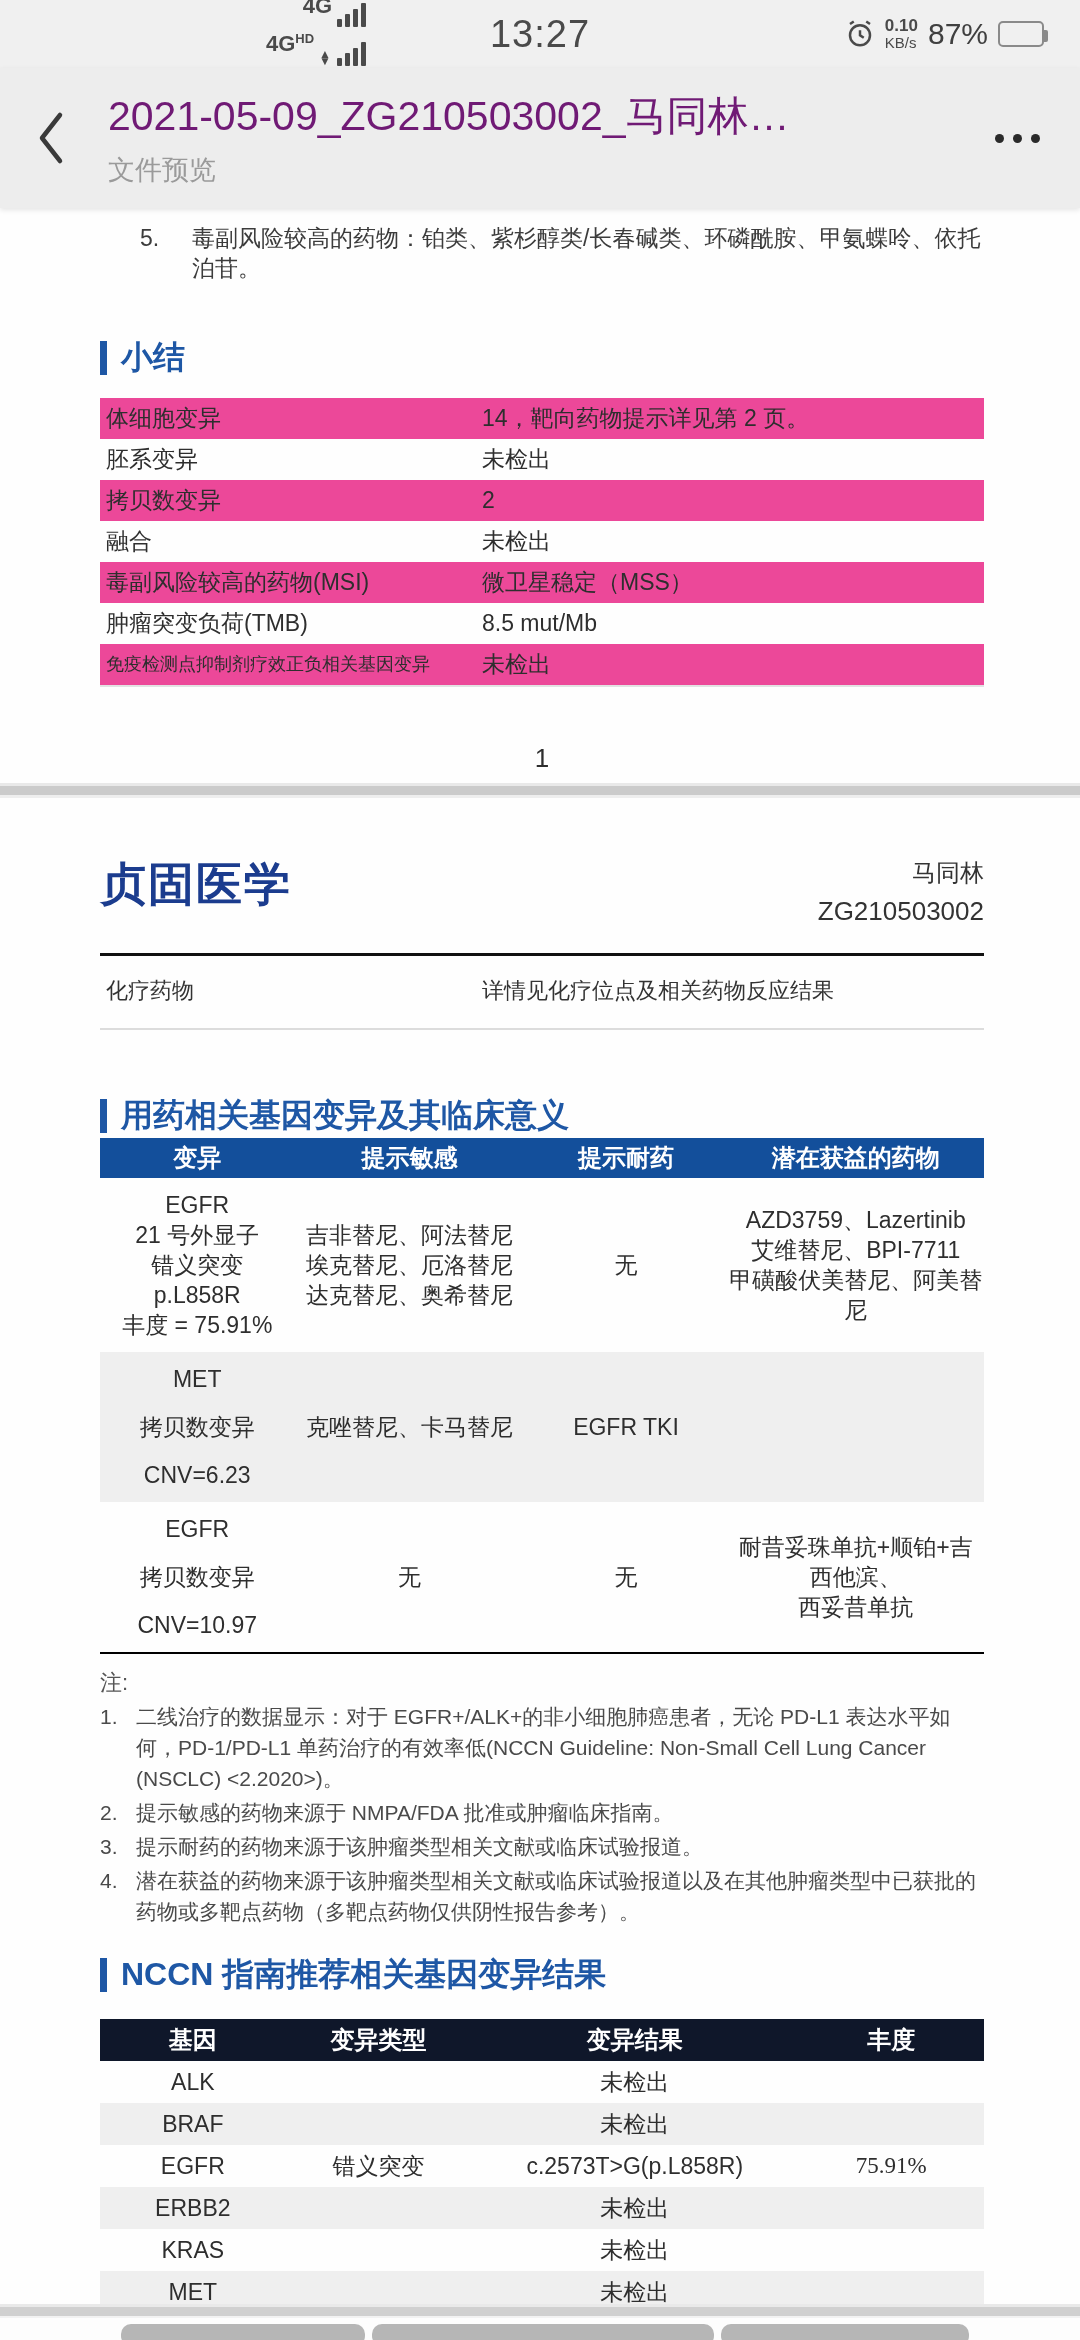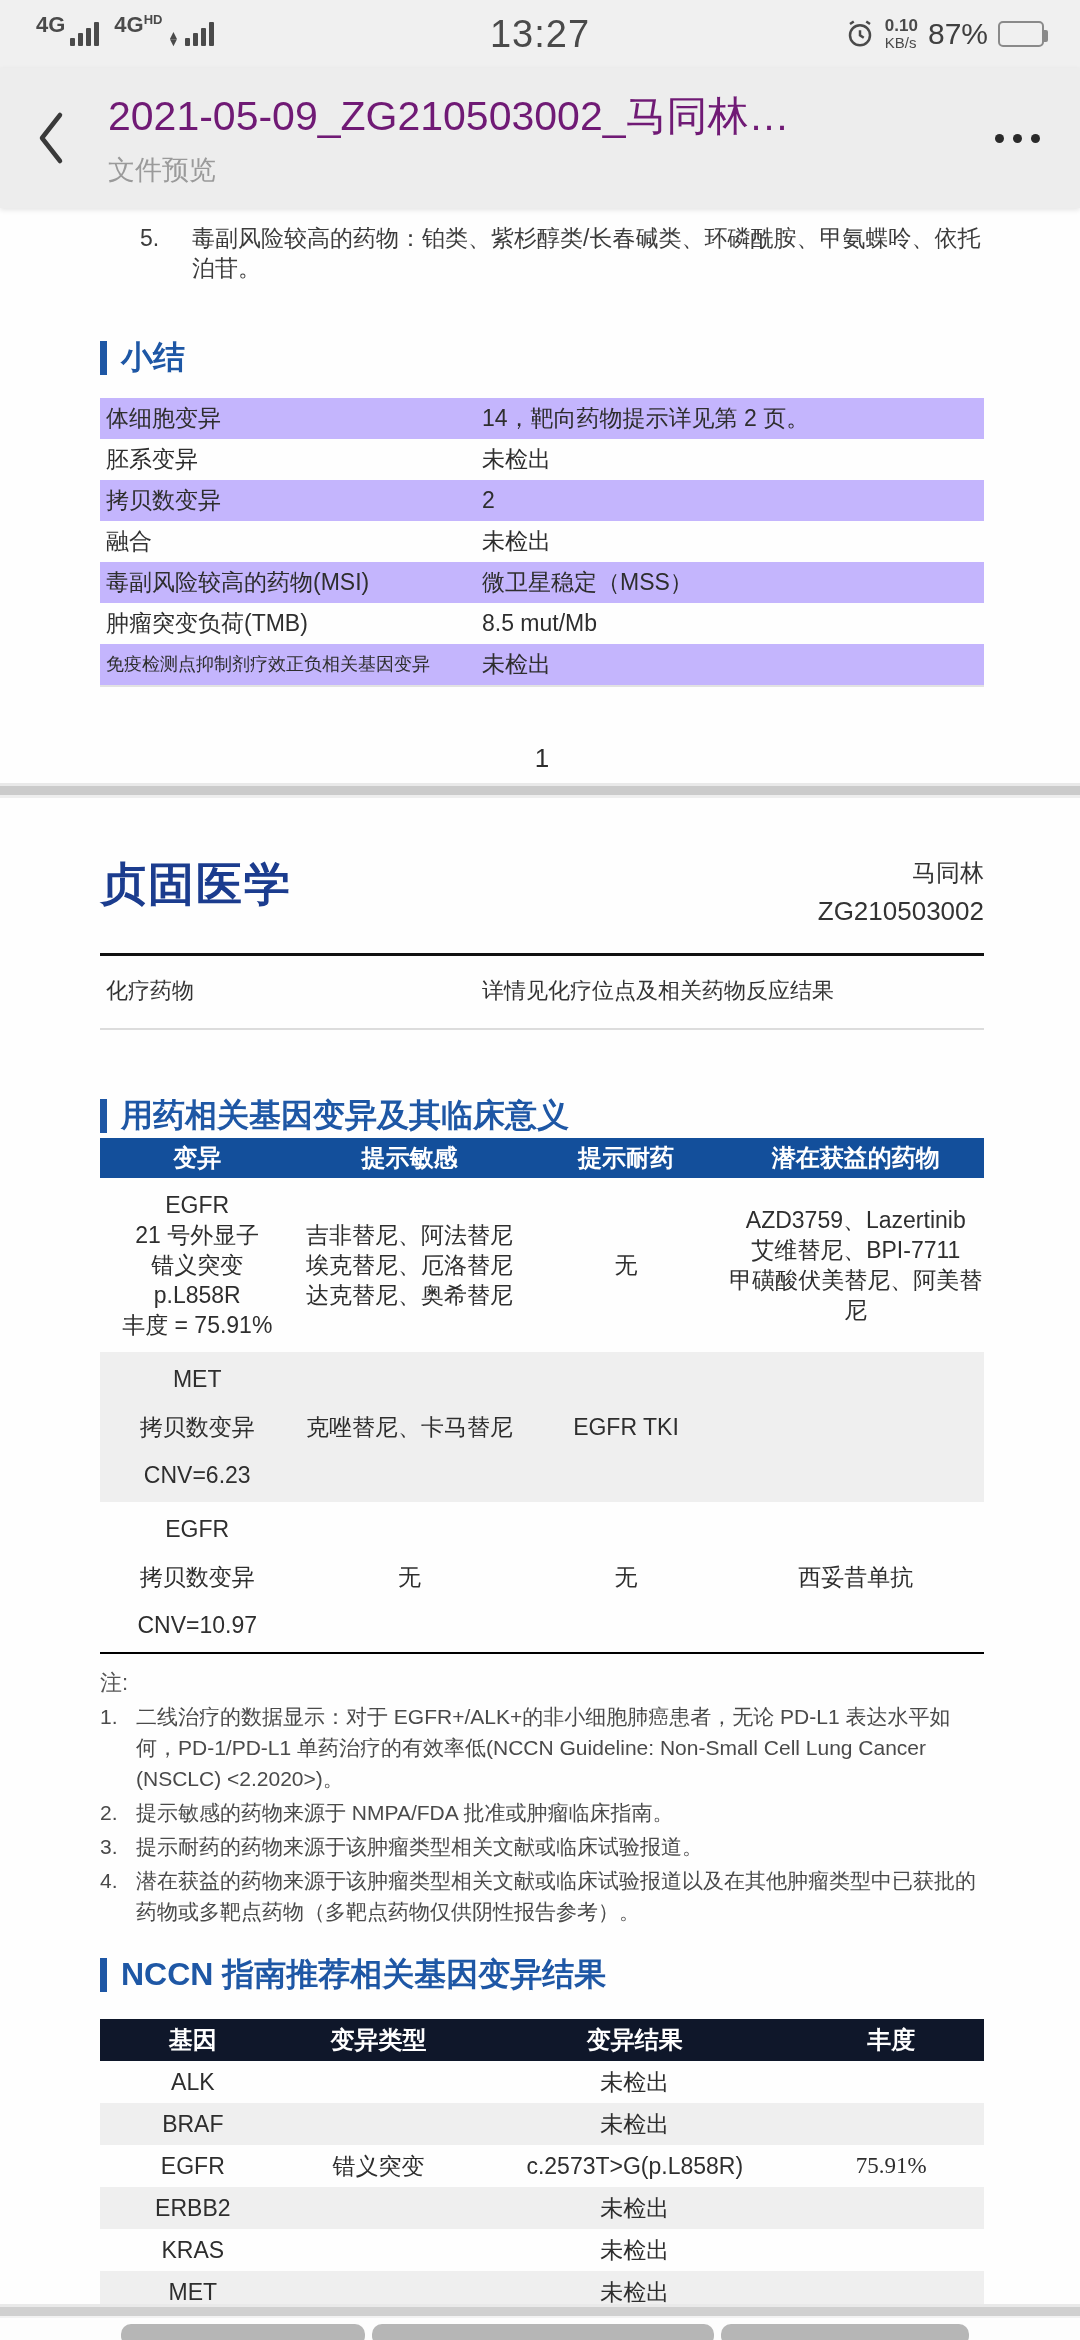--- a/index.html
+++ b/index.html
@@ -2,21 +2,21 @@
 <html><head>
 <meta charset="utf-8">
 <style>
   * { margin:0; padding:0; box-sizing:border-box; }
   html,body { width:1080px; height:2340px; overflow:hidden; }
   body { font-family:"Liberation Sans","DejaVu Sans",sans-serif; background:#f0f0f0; }
   .screen { position:relative; width:1080px; height:2340px; background:#f0f0f0; overflow:hidden; }
 
   
   .status-bar { height:68px; background:#f0f0f0; display:flex; align-items:center; padding:0 36px; color:#4a4a4a; }
-  .sb-left { display:flex; align-items:flex-end; gap:15px; width:330px; }
+  .sb-left { display:flex; align-items:flex-end; gap:15px; width:330px;flex-direction:column; }
   .net-group { display:flex; align-items:flex-end; gap:5px; }
   .net-label { font-size:22px; font-weight:bold; color:#4a4a4a; line-height:1; position:relative; top:-10px;}
   .net-sup { font-size:13px; font-weight:bold; vertical-align:super; }
   .bars { display:flex; align-items:flex-end; gap:3px; height:24px; }
   .bars i { display:block; width:5px; background:#4a4a4a; border-radius:1px; }
   .b1{height:8px;} .b2{height:13px;} .b3{height:18px;} .b4{height:24px;}
   .updown { font-size:12px; color:#4a4a4a; display:flex; flex-direction:column; line-height:0.6; margin-right:1px; }
   .sb-time { flex:1; text-align:center; font-size:38px; color:#4a4a4a; letter-spacing:1px; }
   .sb-right { display:flex; align-items:center; justify-content:flex-end; gap:10px; width:330px; }
   .clock-ic { width:30px; height:30px; }
@@ -49,21 +49,21 @@
   .item5 { display:flex; font-size:23px; color:#3c3c3c; line-height:1.3; }
   .item5 .num { width:52px; padding-left:40px; flex:0 0 92px; }
 
   .sec-title { display:flex; align-items:center; margin-top:52px; }
   .sec-title .bar { width:7px; height:34px; background:#1e57a5; margin-right:14px; }
   .sec-title .txt { font-size:32px; font-weight:bold; color:#1e57a5; }
 
   
   .sum-table { margin-top:18px; }
   .sum-row { display:flex; align-items:center; height:41px; font-size:23px; color:#2e2e2e; }
-  .sum-row.alt { background:#c4b5fd; }
+  .sum-row.alt { background:#ec4899; }
   .sum-row .lbl { flex:0 0 382px; padding-left:6px; }
   .sum-row .lbl.small { font-size:18px; }
   .sum-row .val { flex:1; }
   .sum-table-wrap { border-bottom:2px solid #e2e2e2; }
 
   .page-num { text-align:center; font-size:26px; color:#2e2e2e; margin-top:56px; }
 
   
   .p2-head { display:flex; justify-content:space-between; align-items:flex-start; }
   .brand { font-size:46px; font-weight:bold; color:#1b3c8e; letter-spacing:2px; }
@@ -293,20 +293,21 @@
               <div style="margin-top:18px">拷贝数变异</div>
               <div style="margin-top:18px">CNV=10.97</div>
             </div>
             <div class="c2 cell-lines">
               <div>无</div>
             </div>
             <div class="c3 cell-lines">
               <div>无</div>
             </div>
             <div class="c4 cell-lines">
+              <div>耐昔妥珠单抗+顺铂+吉西他滨、</div>
               <div>西妥昔单抗</div>
             </div>
           </div>
         </div>
 
         <div class="notes">
           <div class="note-label">注:</div>
           <div class="note-item">
             <span class="n">1.</span>
             <span class="t">二线治疗的数据显示：对于 EGFR+/ALK+的非小细胞肺癌患者，无论 PD-L1 表达水平如何，PD-1/PD-L1 单药治疗的有效率低(NCCN Guideline: Non-Small Cell Lung Cancer (NSCLC) &lt;2.2020&gt;)。</span>

